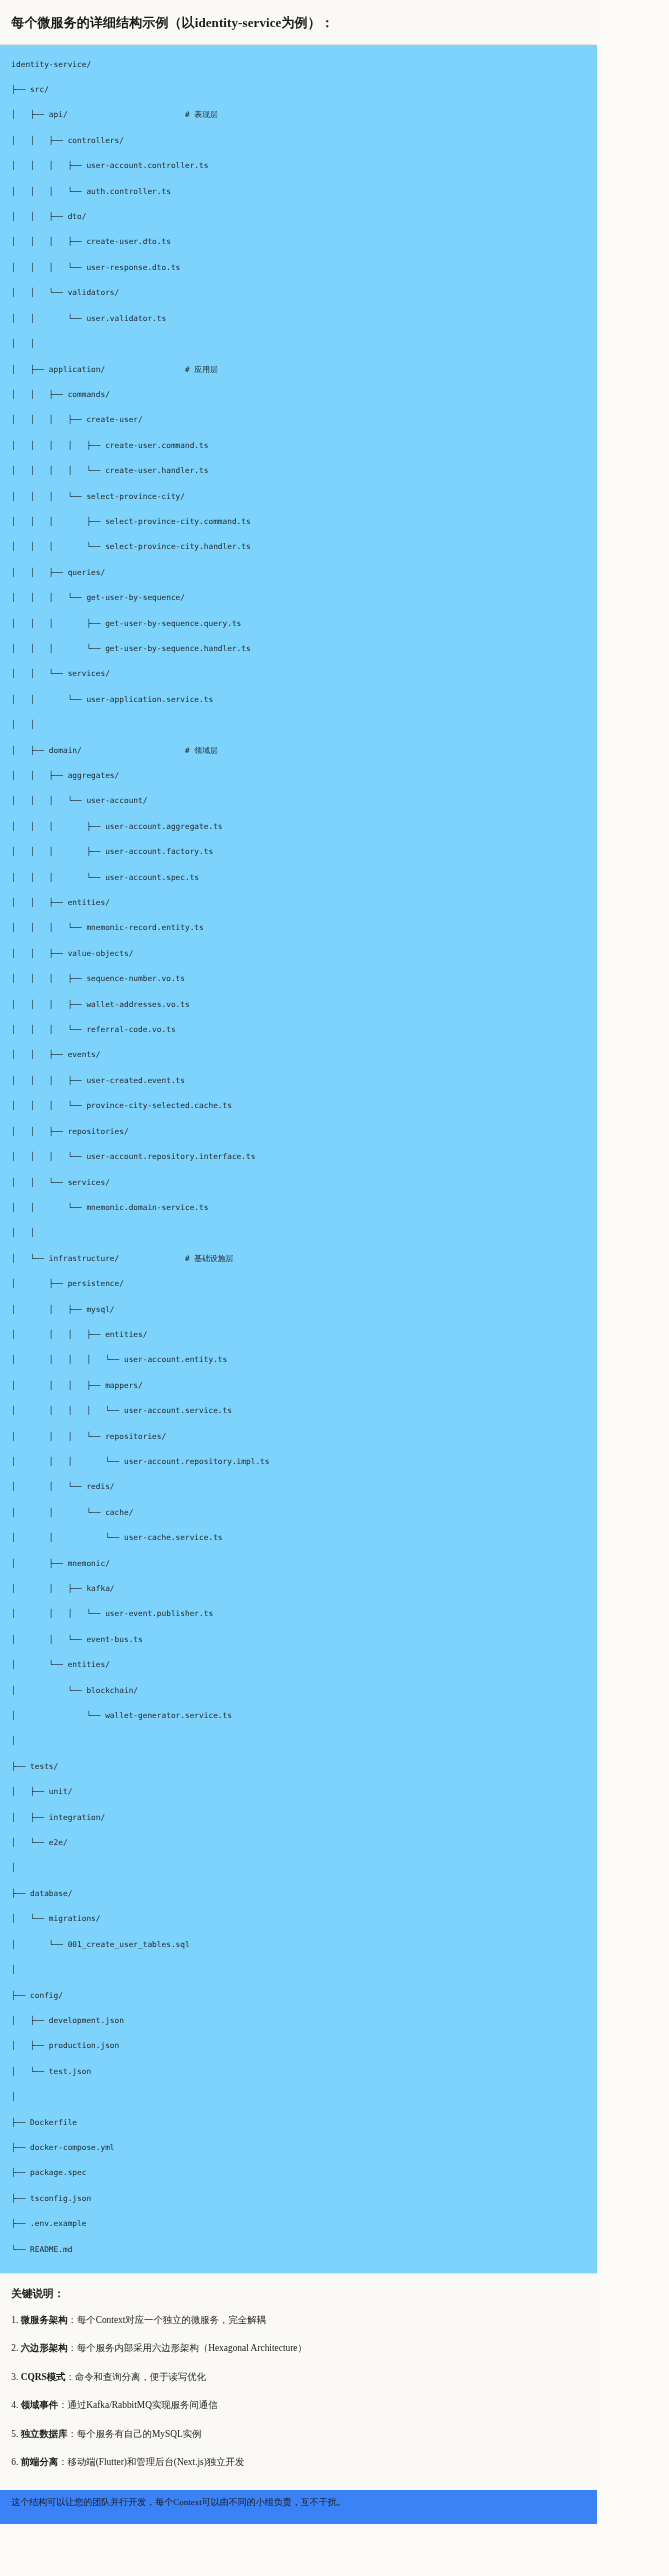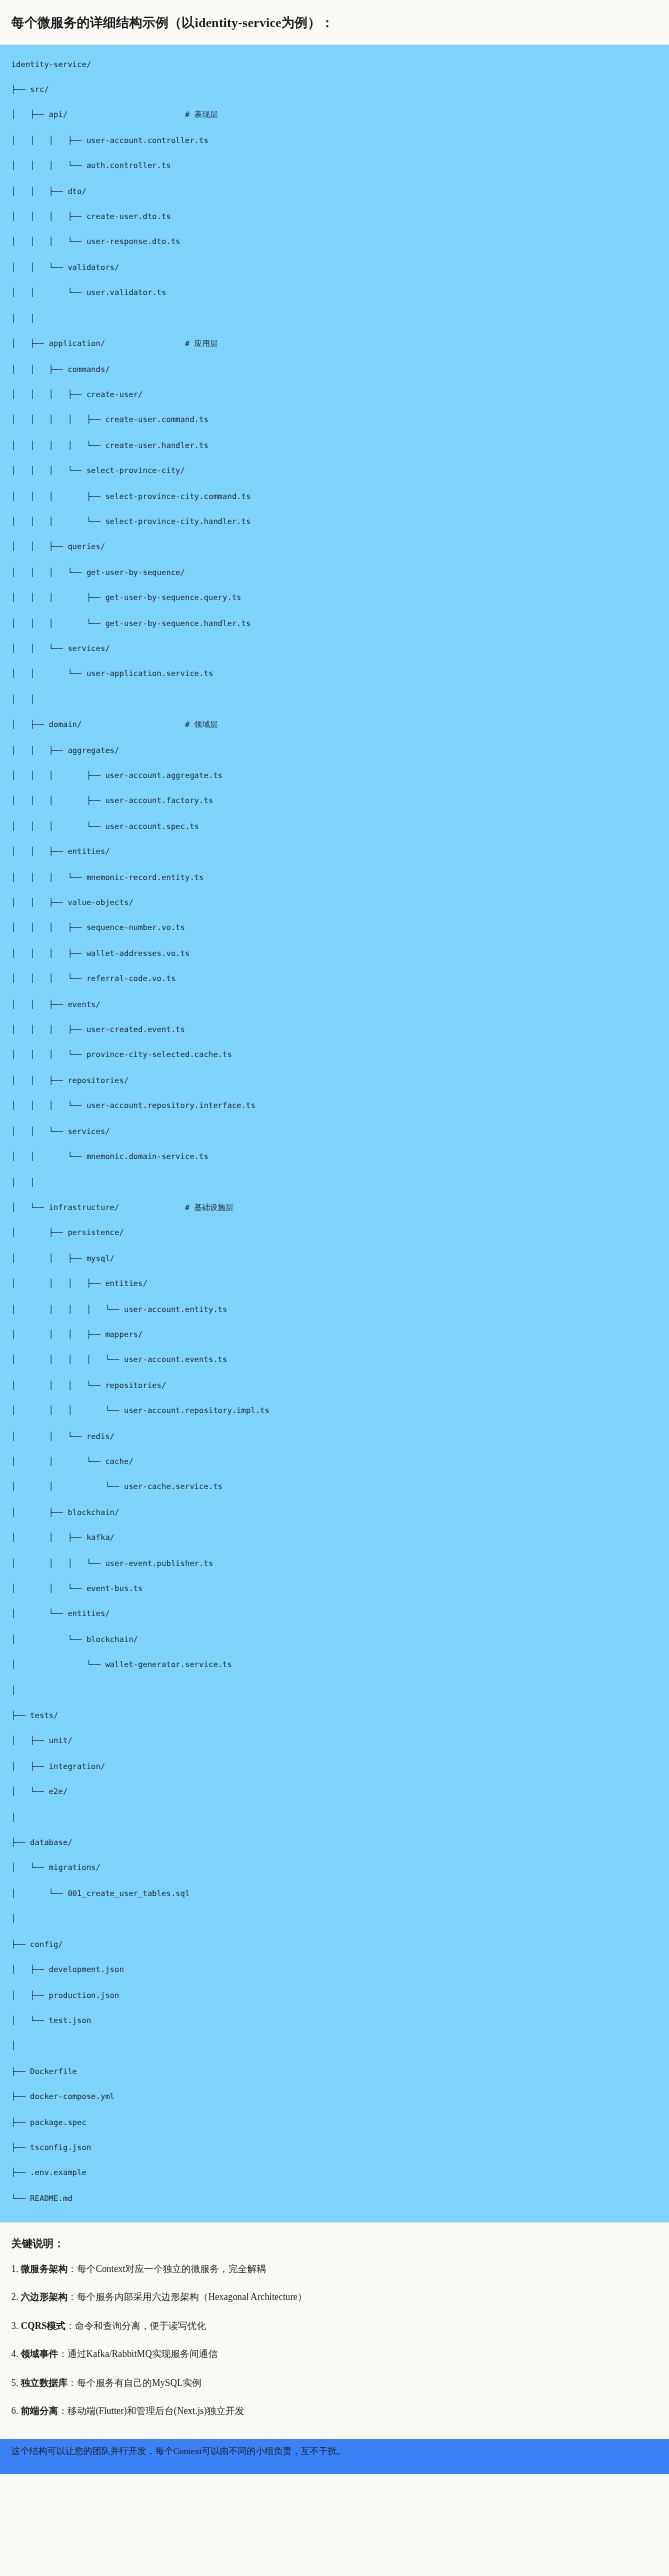--- a/index.html
+++ b/index.html
@@ -7,21 +7,21 @@
     padding: 0;
     background: #fbfaf7;
   }
   body {
     width: 669px;
     font-family: "Liberation Serif", "DejaVu Serif", serif;
     color: #1a1a1a;
     -webkit-font-smoothing: antialiased;
   }
   .page {
-    width: 669px;
+    width: 597px;
     box-sizing: border-box;
     background: #fbfaf7;
   }
 
   
   .doc-header {
     box-sizing: border-box;
     padding: 13.8px 11.3px 12.5px 11.3px;
     border-bottom: 0.6px solid #e6e3dd;
     background: #faf9f6;
@@ -104,20 +104,21 @@
 <div class="page">
 
   <header class="doc-header">
     <h1>每个微服务的详细结构示例（以identity-service为例）：</h1>
   </header>
 
   <section class="tree-block">
     <pre class="tree"><span class="row">identity-service/</span>
 <span class="row">├── src/</span>
 <span class="row"><span>│   ├── api/                         </span><span class="cmt"># 表现层</span></span>
+<span class="row">│   │   ├── controllers/</span>
 <span class="row">│   │   │   ├── user-account.controller.ts</span>
 <span class="row">│   │   │   └── auth.controller.ts</span>
 <span class="row">│   │   ├── dto/</span>
 <span class="row">│   │   │   ├── create-user.dto.ts</span>
 <span class="row">│   │   │   └── user-response.dto.ts</span>
 <span class="row">│   │   └── validators/</span>
 <span class="row">│   │       └── user.validator.ts</span>
 <span class="row">│   │</span>
 <span class="row"><span>│   ├── application/                 </span><span class="cmt"># 应用层</span></span>
 <span class="row">│   │   ├── commands/</span>
@@ -129,20 +130,21 @@
 <span class="row">│   │   │       └── select-province-city.handler.ts</span>
 <span class="row">│   │   ├── queries/</span>
 <span class="row">│   │   │   └── get-user-by-sequence/</span>
 <span class="row">│   │   │       ├── get-user-by-sequence.query.ts</span>
 <span class="row">│   │   │       └── get-user-by-sequence.handler.ts</span>
 <span class="row">│   │   └── services/</span>
 <span class="row">│   │       └── user-application.service.ts</span>
 <span class="row">│   │</span>
 <span class="row"><span>│   ├── domain/                      </span><span class="cmt"># 领域层</span></span>
 <span class="row">│   │   ├── aggregates/</span>
+<span class="row">│   │   │   └── user-account/</span>
 <span class="row">│   │   │       ├── user-account.aggregate.ts</span>
 <span class="row">│   │   │       ├── user-account.factory.ts</span>
 <span class="row">│   │   │       └── user-account.spec.ts</span>
 <span class="row">│   │   ├── entities/</span>
 <span class="row">│   │   │   └── mnemonic-record.entity.ts</span>
 <span class="row">│   │   ├── value-objects/</span>
 <span class="row">│   │   │   ├── sequence-number.vo.ts</span>
 <span class="row">│   │   │   ├── wallet-addresses.vo.ts</span>
 <span class="row">│   │   │   └── referral-code.vo.ts</span>
 <span class="row">│   │   ├── events/</span>
@@ -152,27 +154,27 @@
 <span class="row">│   │   │   └── user-account.repository.interface.ts</span>
 <span class="row">│   │   └── services/</span>
 <span class="row">│   │       └── mnemonic.domain-service.ts</span>
 <span class="row">│   │</span>
 <span class="row"><span>│   └── infrastructure/              </span><span class="cmt"># 基础设施层</span></span>
 <span class="row">│       ├── persistence/</span>
 <span class="row">│       │   ├── mysql/</span>
 <span class="row">│       │   │   ├── entities/</span>
 <span class="row">│       │   │   │   └── user-account.entity.ts</span>
 <span class="row">│       │   │   ├── mappers/</span>
-<span class="row">│       │   │   │   └── user-account.events.ts</span>
+<span class="row">│       │   │   │   └── user-account.service.ts</span>
 <span class="row">│       │   │   └── repositories/</span>
 <span class="row">│       │   │       └── user-account.repository.impl.ts</span>
 <span class="row">│       │   └── redis/</span>
 <span class="row">│       │       └── cache/</span>
 <span class="row">│       │           └── user-cache.service.ts</span>
-<span class="row">│       ├── blockchain/</span>
+<span class="row">│       ├── mnemonic/</span>
 <span class="row">│       │   ├── kafka/</span>
 <span class="row">│       │   │   └── user-event.publisher.ts</span>
 <span class="row">│       │   └── event-bus.ts</span>
 <span class="row">│       └── entities/</span>
 <span class="row">│           └── blockchain/</span>
 <span class="row">│               └── wallet-generator.service.ts</span>
 <span class="row">│</span>
 <span class="row">├── tests/</span>
 <span class="row">│   ├── unit/</span>
 <span class="row">│   ├── integration/</span>

